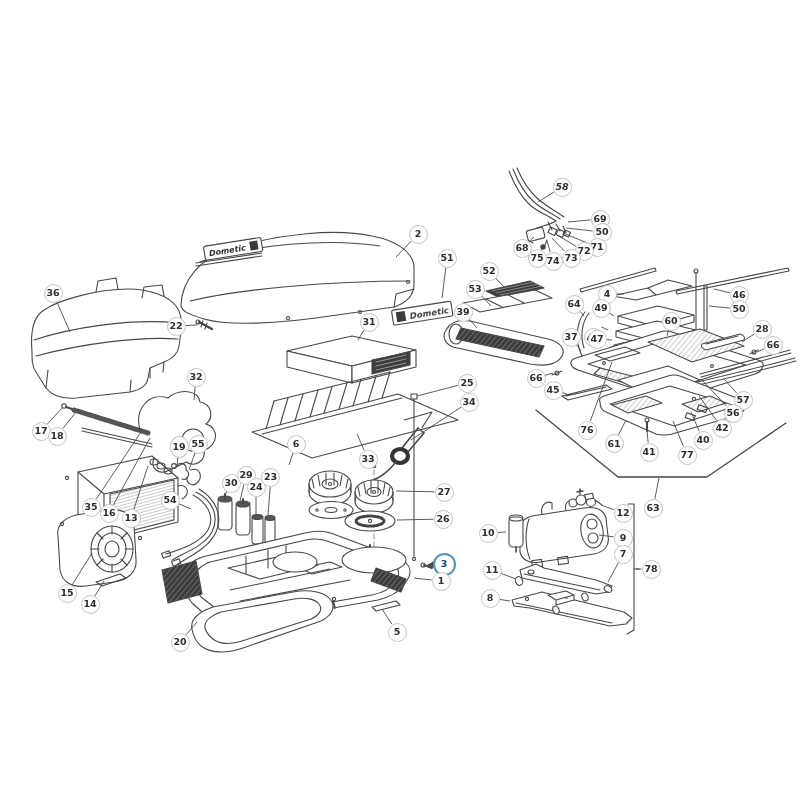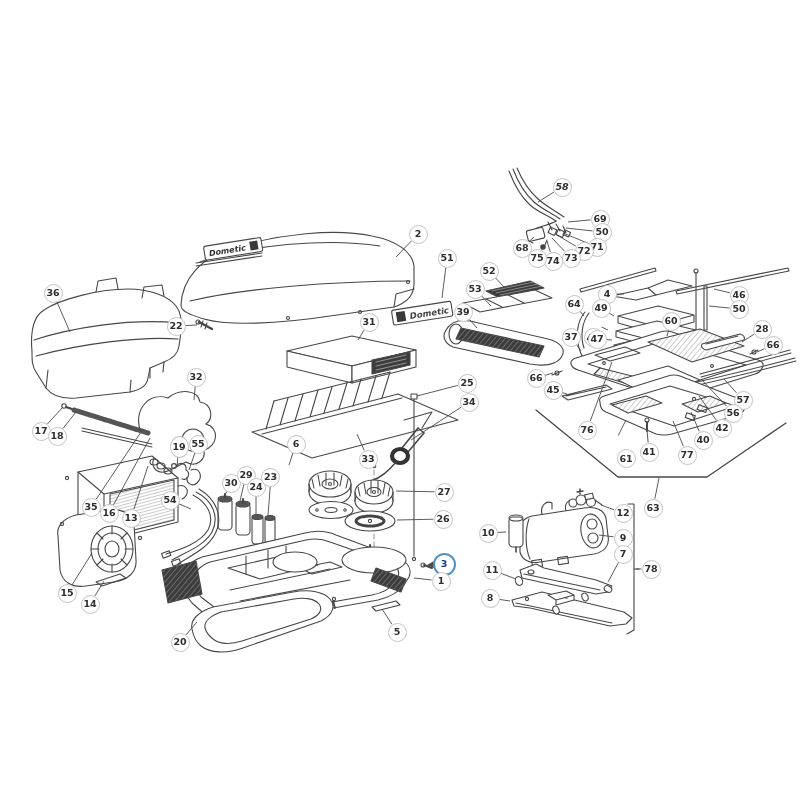--- a/index.html
+++ b/index.html
@@ -518,21 +518,21 @@
       <div class="callout" style="left: 763.5px; top: 335.5px; width: 19px; height: 19px;">66</div>
       <div class="callout" style="left: 561.5px; top: 327.5px; width: 19px; height: 19px;">37</div>
       <div class="callout" style="left: 526.5px; top: 368.5px; width: 19px; height: 19px;">66</div>
       <div class="callout" style="left: 543.5px; top: 380.5px; width: 19px; height: 19px;">45</div>
       <div class="callout" style="left: 733.5px; top: 390.5px; width: 19px; height: 19px;">57</div>
       <div class="callout" style="left: 723.5px; top: 403.5px; width: 19px; height: 19px;">56</div>
       <div class="callout" style="left: 712.5px; top: 418.5px; width: 19px; height: 19px;">42</div>
       <div class="callout" style="left: 693.5px; top: 430.5px; width: 19px; height: 19px;">40</div>
       <div class="callout" style="left: 677.5px; top: 445.5px; width: 19px; height: 19px;">77</div>
       <div class="callout" style="left: 639.5px; top: 442.5px; width: 19px; height: 19px;">41</div>
-      <div class="callout" style="left: 604.5px; top: 449px; width: 19px; height: 19px; margin-left: 12px;">61</div>
+      <div class="callout" style="left: 604.5px; top: 434px; width: 19px; height: 19px;">61</div>
       <div class="callout" style="left: 577.5px; top: 420.5px; width: 19px; height: 19px;">76</div>
       <div class="callout" style="left: 643.5px; top: 498.5px; width: 19px; height: 19px;">63</div>
       <div class="callout" style="left: 613.5px; top: 503.5px; width: 19px; height: 19px;">12</div>
       <div class="callout" style="left: 613.5px; top: 528.5px; width: 19px; height: 19px;">9</div>
       <div class="callout" style="left: 613.5px; top: 544.5px; width: 19px; height: 19px;">7</div>
       <div class="callout" style="left: 641.5px; top: 559.5px; width: 19px; height: 19px;">78</div>
       <div class="callout" style="left: 478.5px; top: 523.5px; width: 19px; height: 19px;">10</div>
       <div class="callout" style="left: 482.5px; top: 560.5px; width: 19px; height: 19px;">11</div>
       <div class="callout" style="left: 480.5px; top: 588.5px; width: 19px; height: 19px;">8</div>
     </div>

